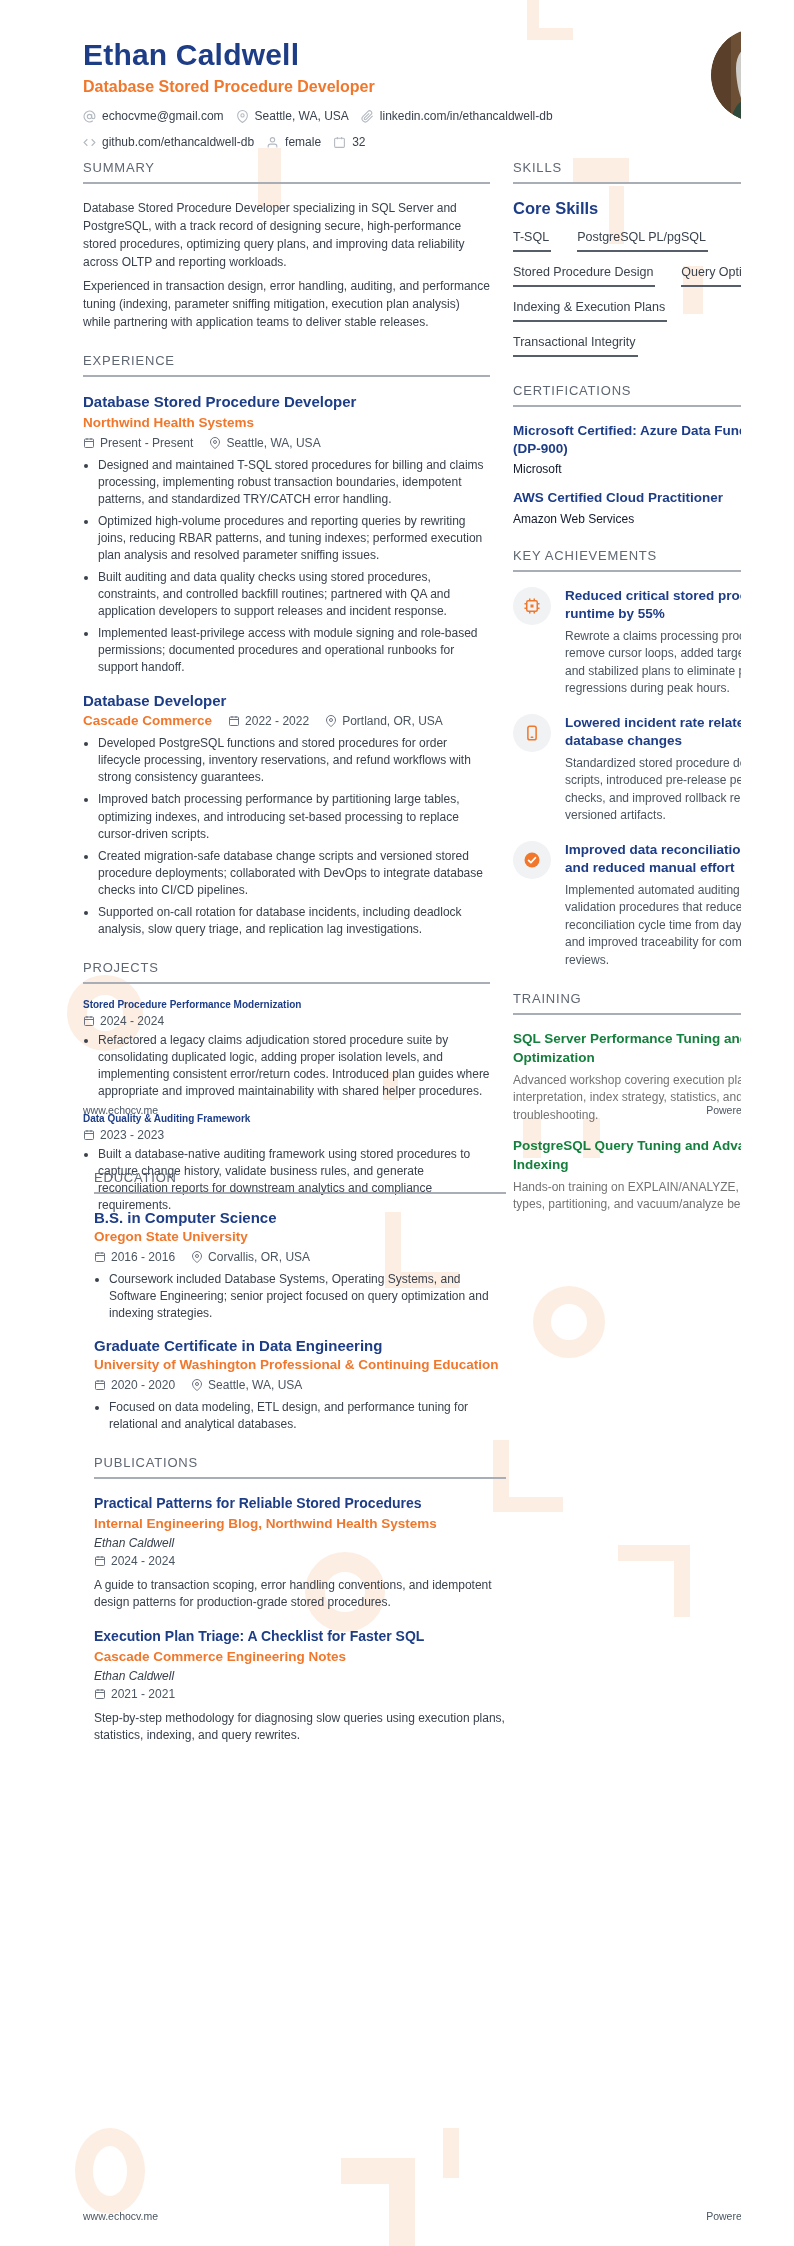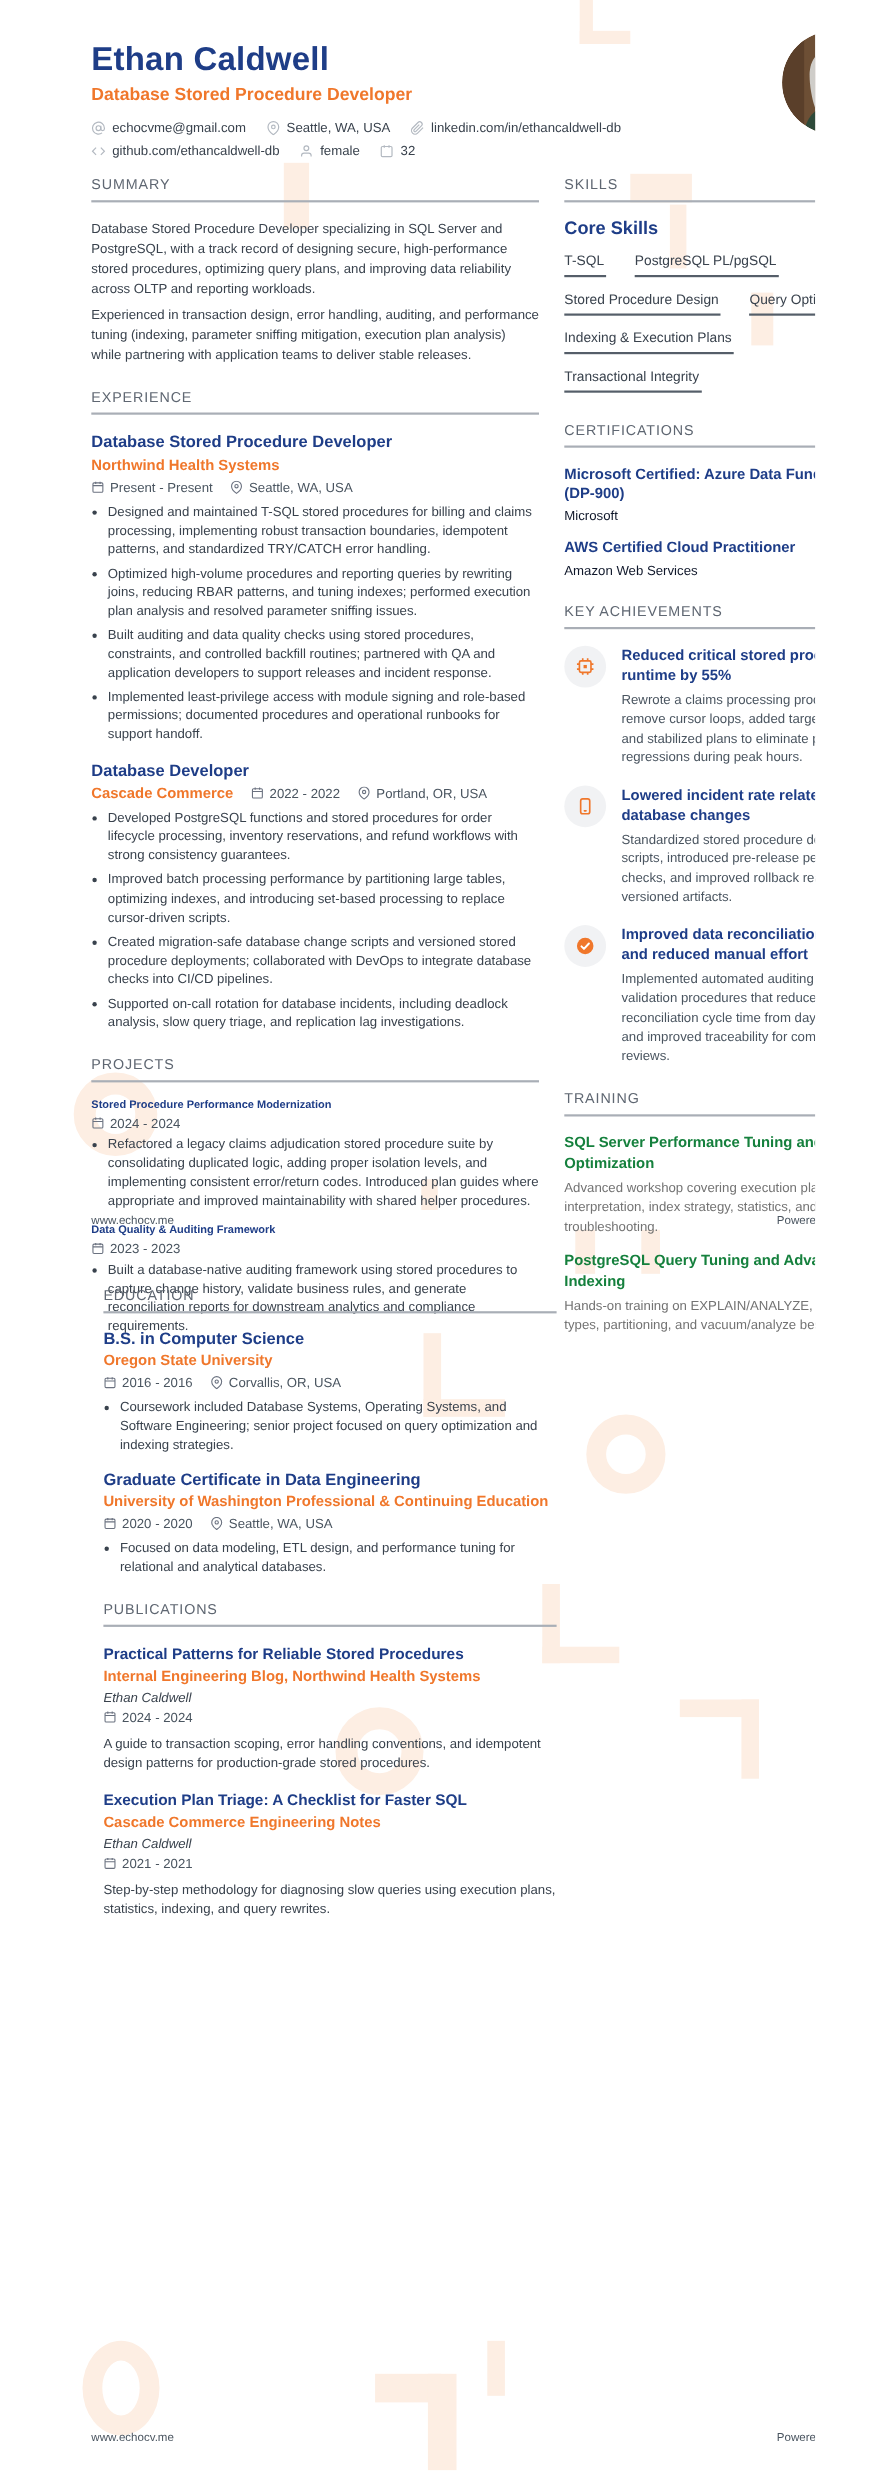--- a/index.html
+++ b/index.html
@@ -10,21 +10,21 @@
   
   .deco { position:absolute; background:#fdeee3; z-index:0; }
   .deco-ring { position:absolute; border:20px solid #fdeee3; border-radius:50%; background:transparent; z-index:0; }
 
   .layer { position:absolute; z-index:1; }
 
   
   .hdr { left:30px; top:38px; width:600px; }
   .name { font-size:30px; font-weight:700; color:#1e3d87; letter-spacing:0.2px; }
   .role { font-size:16px; font-weight:700; color:#f0772b; margin-top:6px; }
-  .contacts { display:flex; flex-wrap:wrap; column-gap:18px; row-gap:7px; margin-top:13px; width:590px; }
+  .contacts { display:flex; flex-wrap:wrap; column-gap:18px; row-gap:7px; margin-top:13px; width:590px;gap:12px; }
   .c-item { display:inline-flex; align-items:center; gap:6px; font-size:12px; color:#39424d; }
   .c-item svg { width:13px; height:13px; stroke:#b3b9c1; flex:0 0 auto; }
 
   .avatar { left:658px; top:28px; width:94px; height:94px; border-radius:50%; overflow:hidden; }
 
   
   .col-left  { left:30px;  top:160px; width:407px; }
   .col-right { left:460px; top:160px; width:304px; }
   .col-left2 { left:41px;  top:1170px; width:412px; }
 

